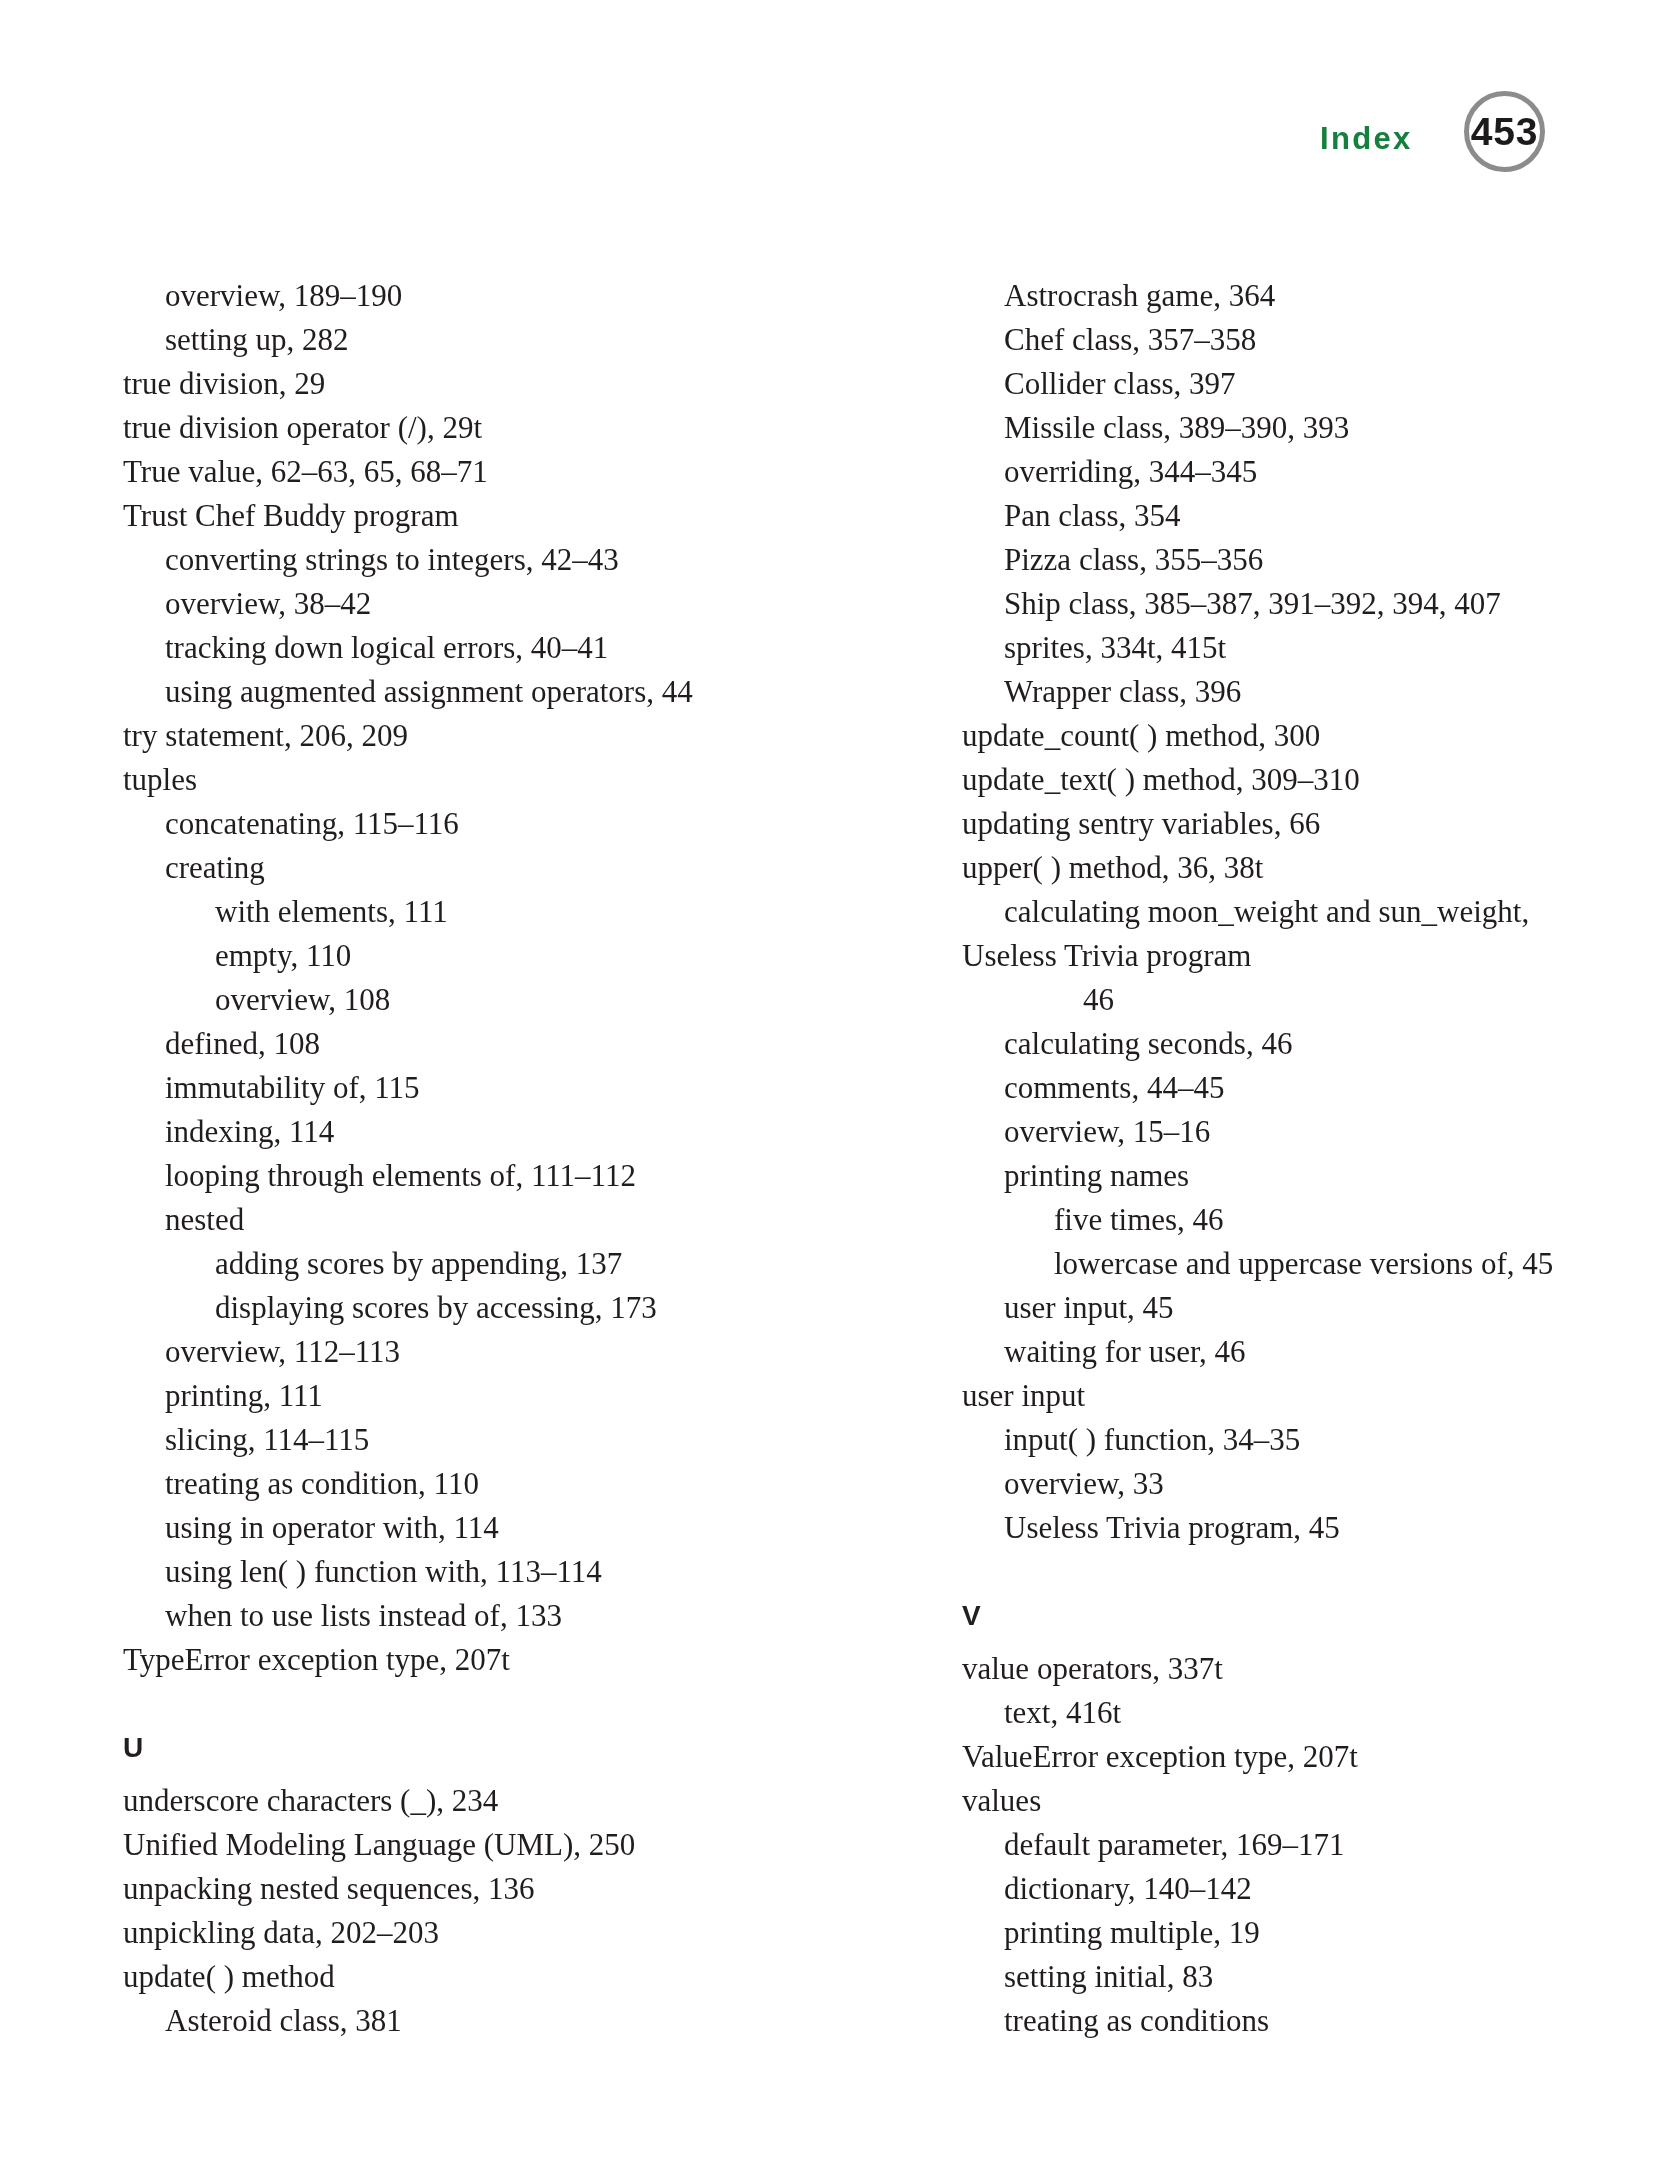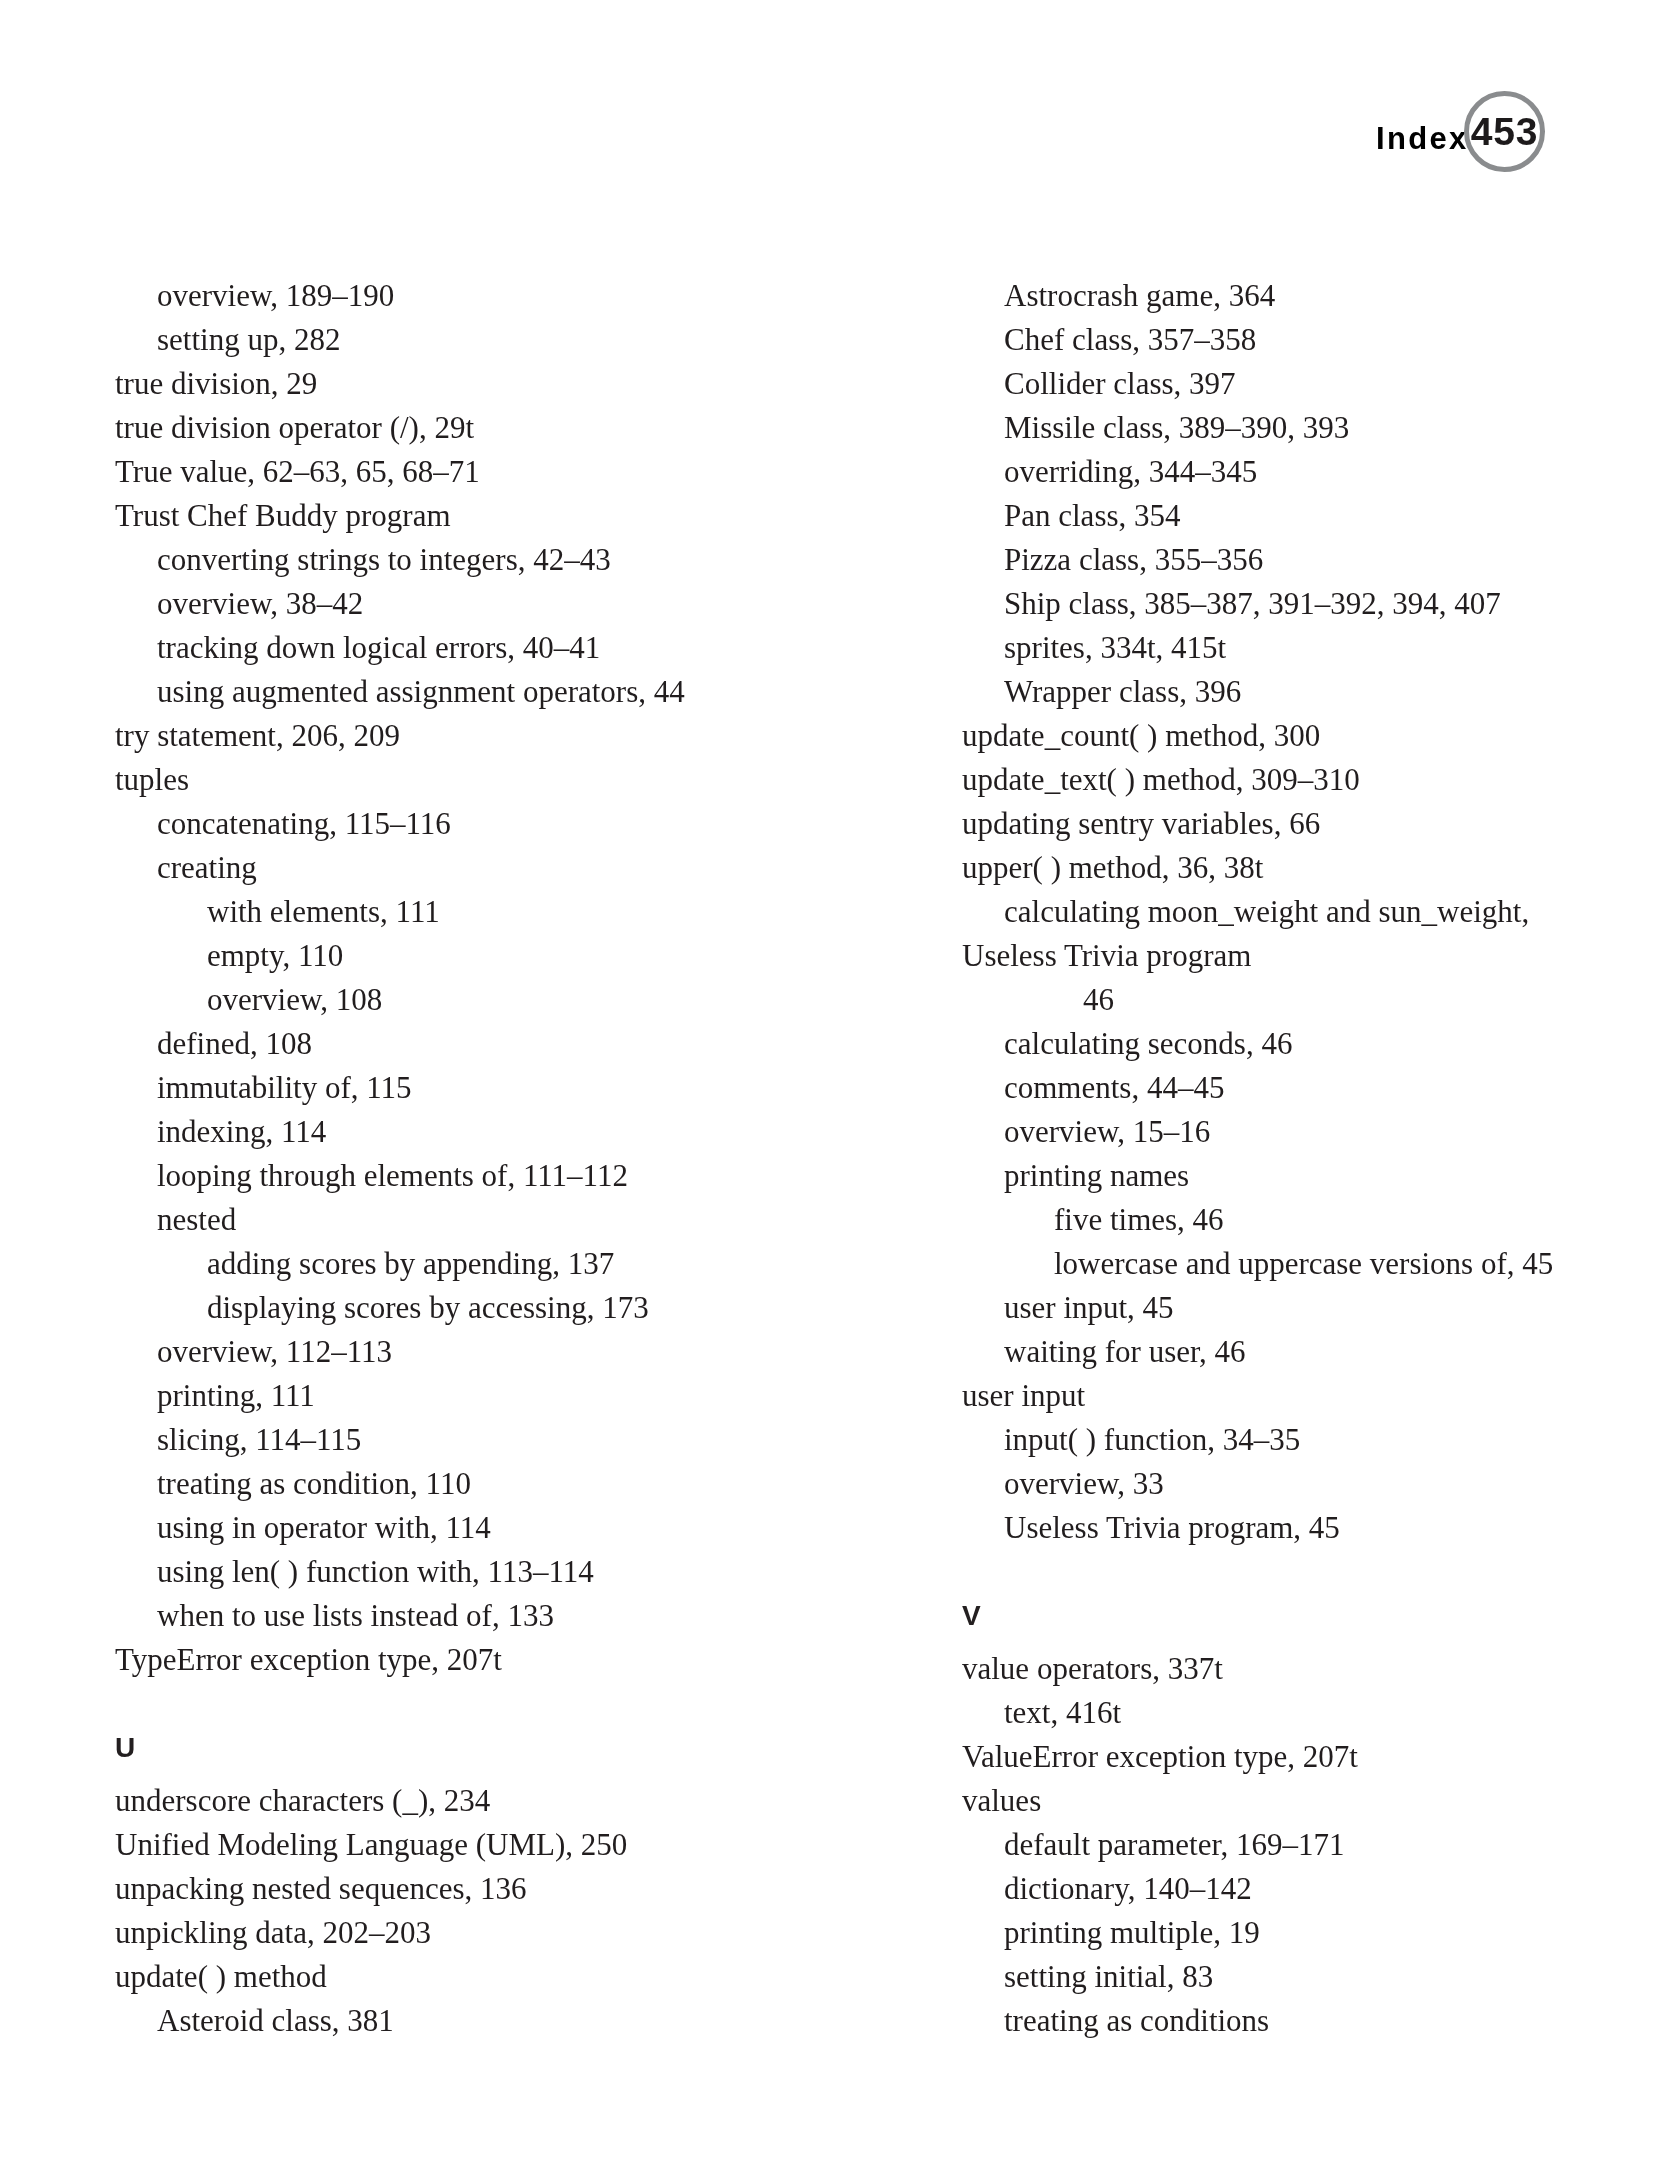--- a/index.html
+++ b/index.html
@@ -11,27 +11,27 @@
     position: relative;
     width: 1675px;
     height: 2183px;
     background: #ffffff;
     overflow: hidden;
     font-family: "Liberation Serif", serif;
   }
   
   .running-head {
     position: absolute;
-    left: 1376px;
+    left: 1320px;
     top: 121px;
     font-family: "Liberation Sans", sans-serif;
     font-weight: 700;
     font-size: 31px;
     letter-spacing: 2.3px;
-    color: #000000;
+    color: #15803d;
   }
   .page-badge {
     position: absolute;
     left: 1464px;
     top: 91px;
     width: 81px;
     height: 81px;
     box-sizing: border-box;
     border: 5.5px solid #8a8c8e;
     border-radius: 50%;
@@ -48,21 +48,21 @@
     letter-spacing: 0.8px;
     color: #1d1a1b;
   }
   
   .col {
     position: absolute;
     top: 274px;
     font-size: 31px;
     color: #211d1e;
   }
-  .col-left  { left: 115px;  width: 752px;  }
+  .col-left  { left: 123px;  width: 752px;  }
   .col-right { left: 926px; width: 795px; margin-left: 36px; }
   .line {
     line-height: 44px;
     white-space: nowrap;
   }
   .ind-0 { padding-left: 0; }
   .ind-1 { padding-left: 42px; }
   .ind-2 { padding-left: 92px; }
   .ind-3 { padding-left: 121px; }
   .heading {

